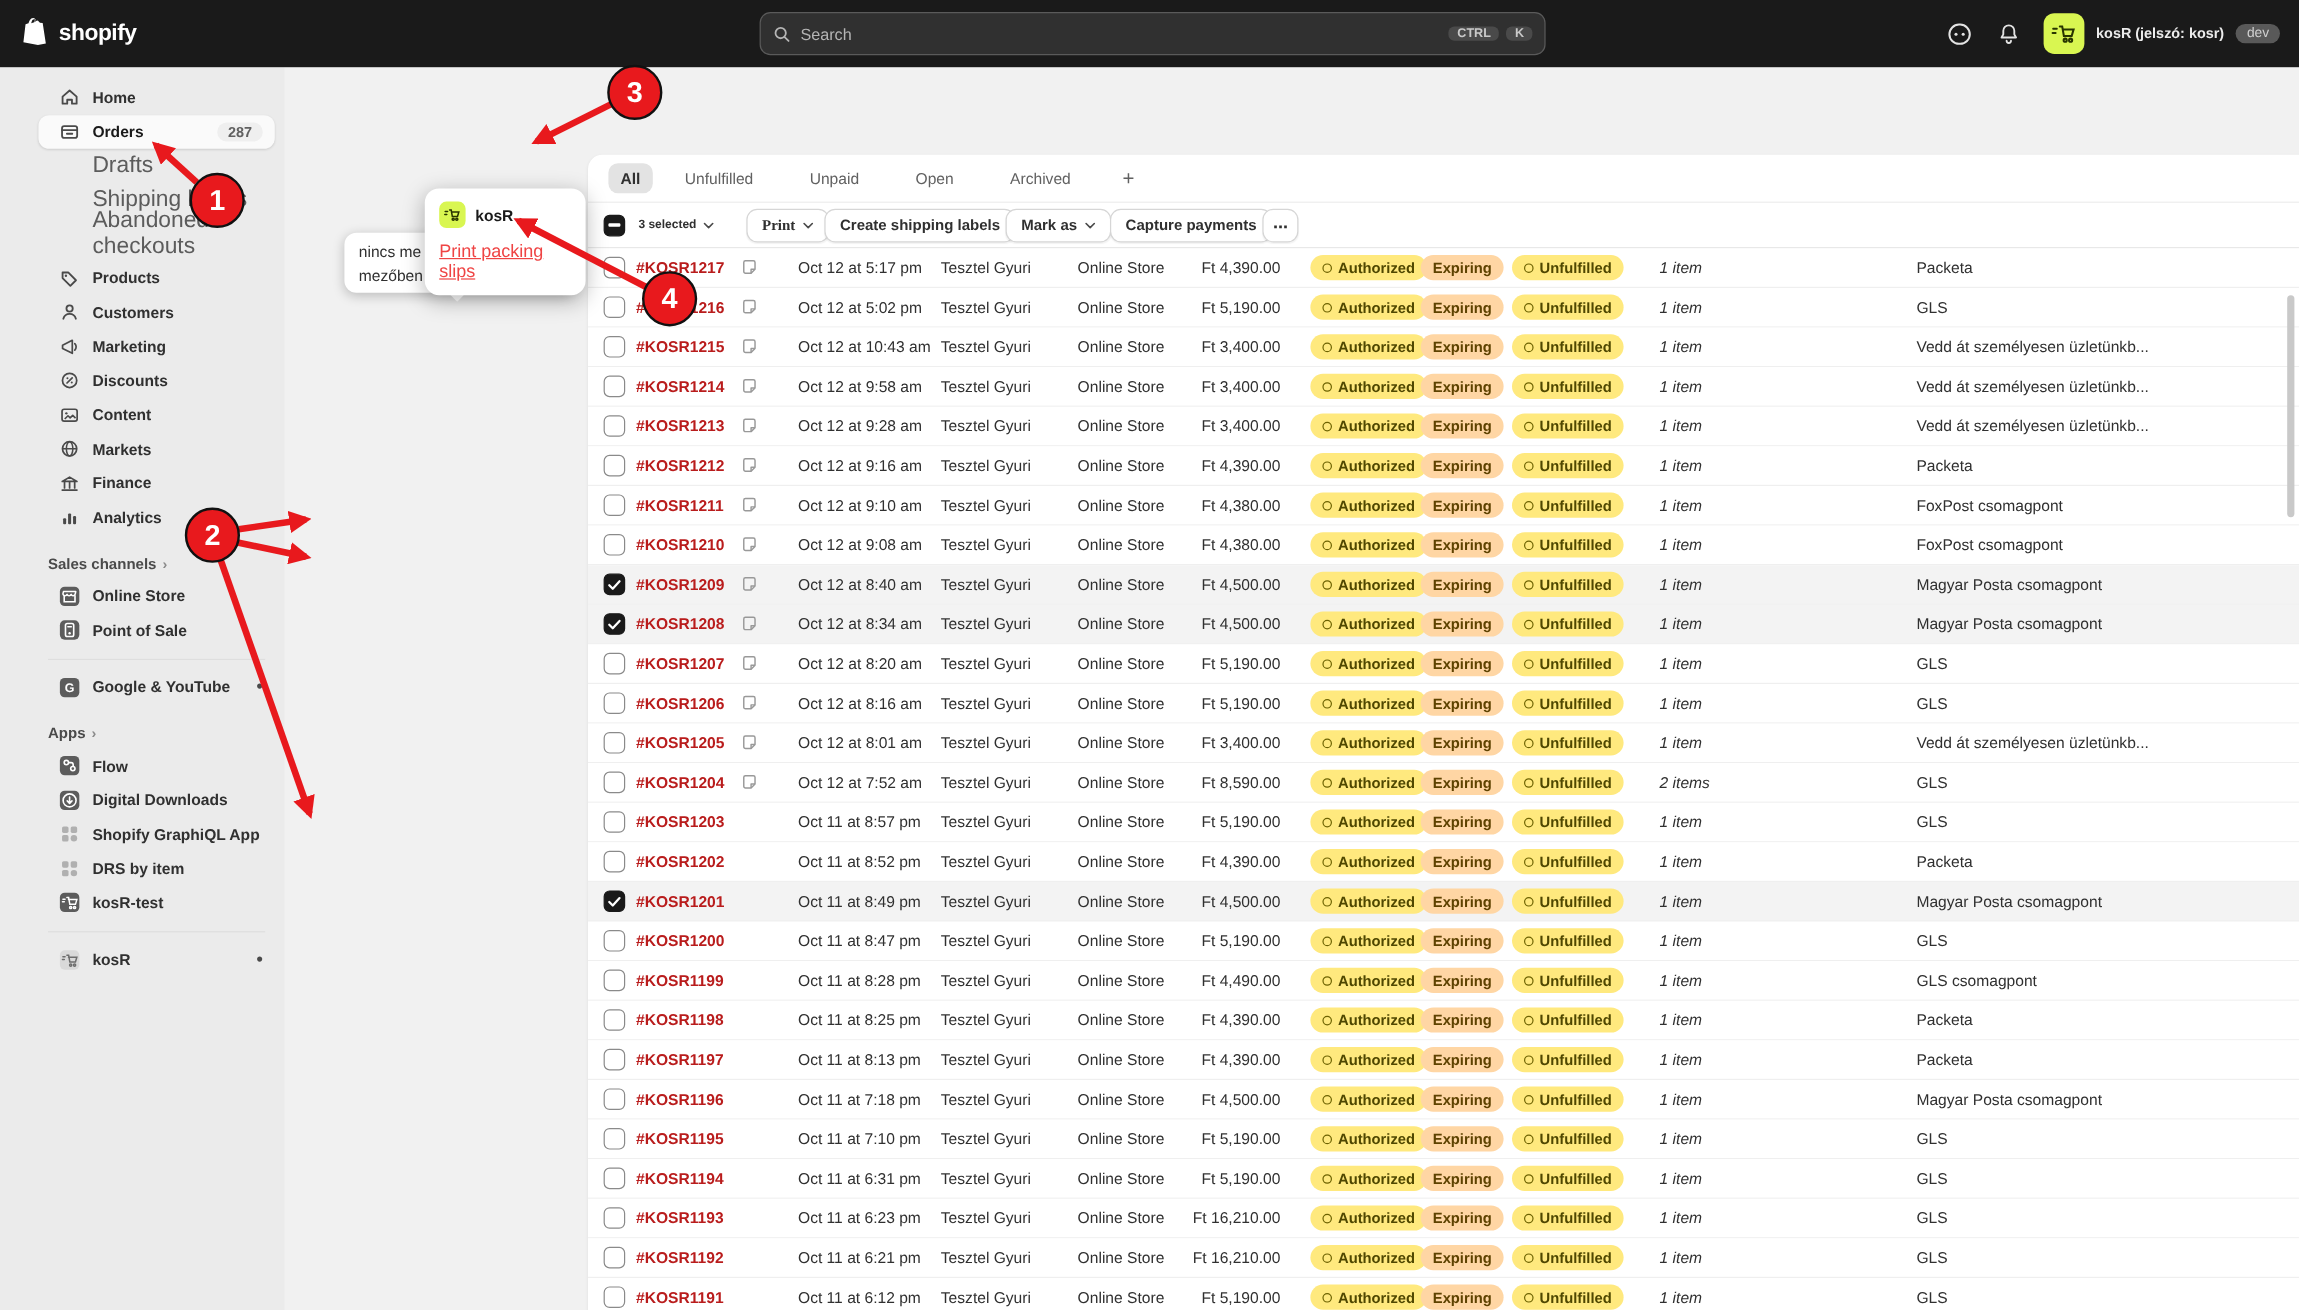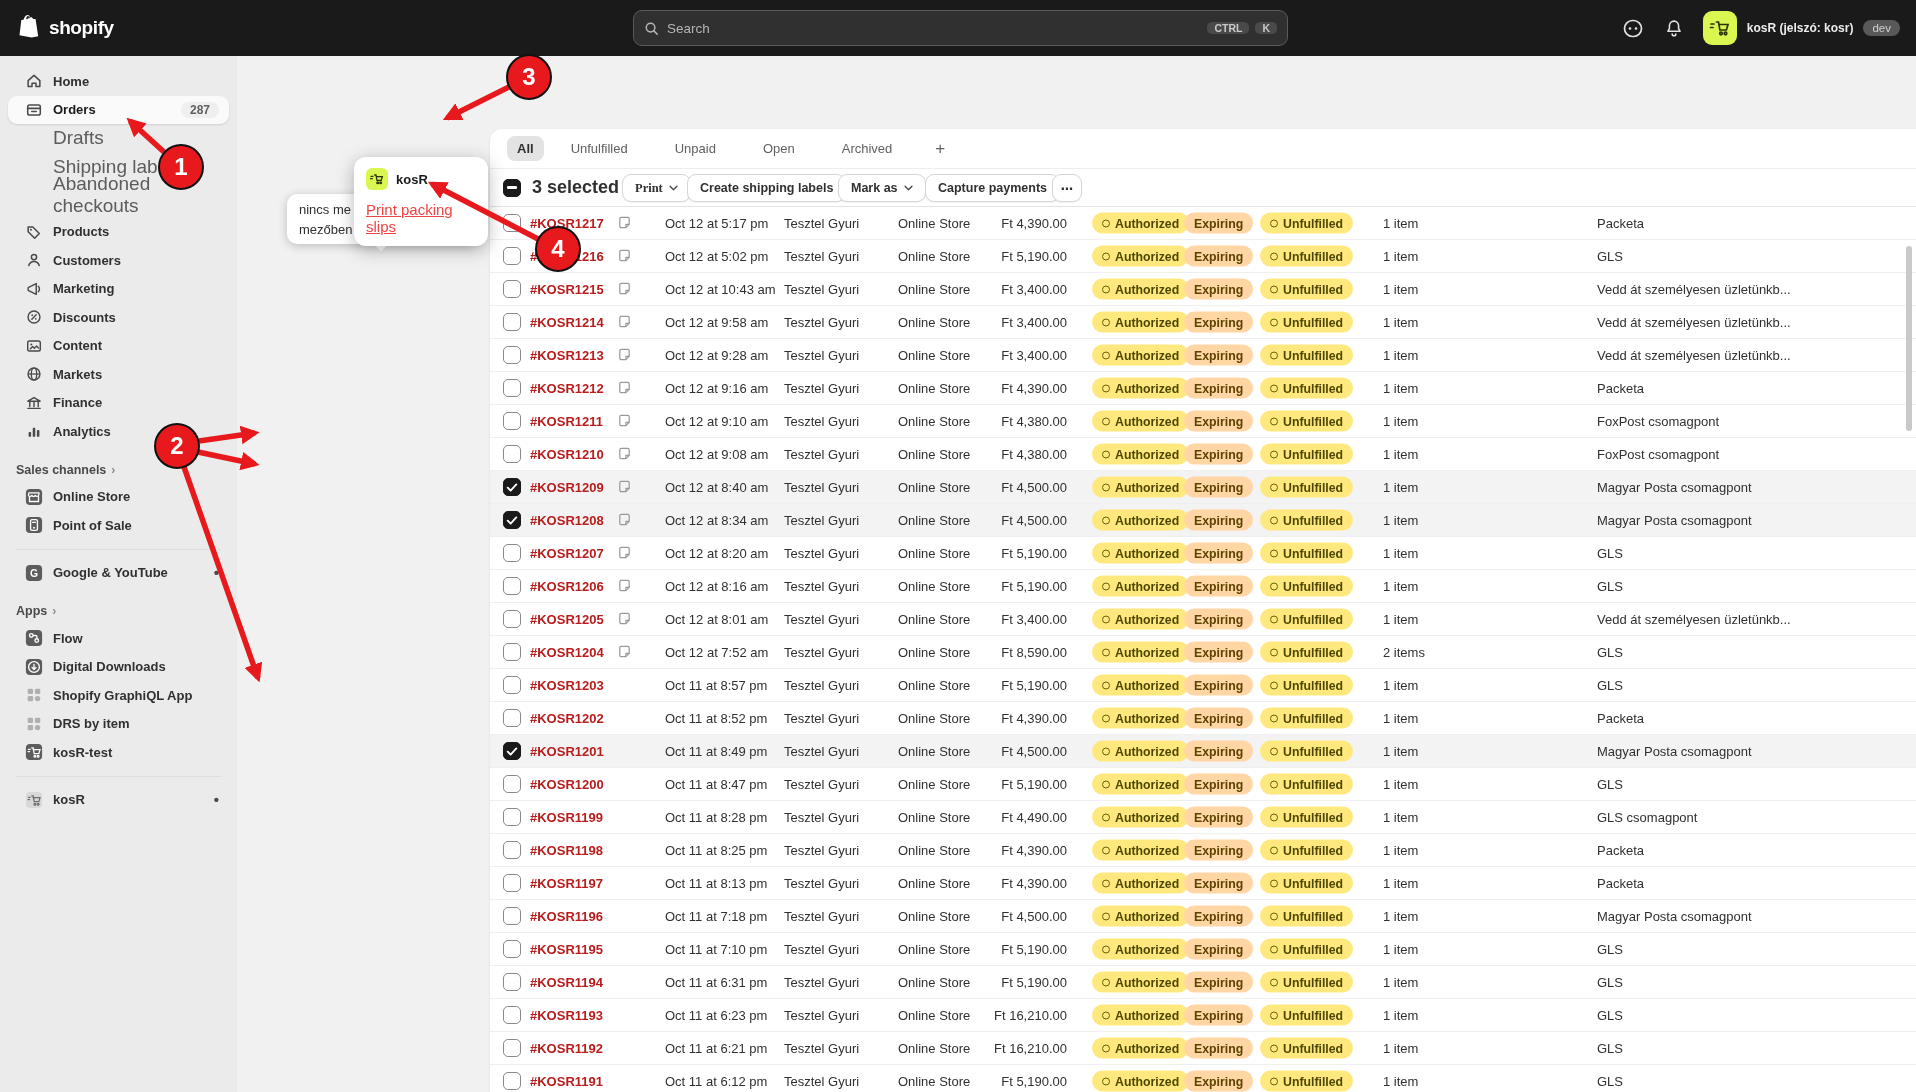--- a/index.html
+++ b/index.html
@@ -16,21 +16,21 @@
   .kbd { background:#4a4a4a; color:#c9c9c9; font-size:10.5px; font-weight:bold; border-radius:5px;
          padding:0 7px; margin-left:6px; }
   .top-right { position:absolute; right:16px; top:0; height:56px; display:flex; align-items:center; gap:18px; }
   .avatar-group { display:flex; align-items:center; gap:10px; }
   .store-avatar { width:34px; height:34px; border-radius:9px; background:#d9f651; display:flex; align-items:center; justify-content:center; }
   .store-name { color:#ececec; font-size:12px; font-weight:bold; }
   .dev-badge { background:#595959; color:#d0d0d0; font-size:11.5px; border-radius:10px; padding:2px 9px; }
   .tb-icon { display:flex; align-items:center; justify-content:center; cursor:pointer; }
 
   
-  .sidebar { position:absolute; left:0; top:56px; width:237px; bottom:0; background:#ebebeb; z-index:10; padding-top:11px; }
+  .sidebar { position:absolute; left:0; top:56px; width:237px; bottom:0; background:#ebebeb; z-index:10; padding-top:11px;padding-left:24px; }
   .nav-item { height:28.5px; display:flex; align-items:center; padding:0 10px 0 16px; margin:0 8px; border-radius:9px;
               color:#303030; font-size:13px; font-weight:600; cursor:pointer; position:relative; }
   .nav-item .nicon { width:19px; height:19px; margin-right:10px; display:flex; align-items:center; justify-content:center; flex:none; }
   .nav-item.active { background:#fafafa; box-shadow:0 1px 2px rgba(0,0,0,.12); color:#1a1a1a; font-weight:700; }
   .nav-badge { margin-left:auto; background:#efefef; color:#616161; font-size:12px; font-weight:550; border-radius:9px; padding:1px 9px; }
   .nav-sub { height:28.5px; display:flex; align-items:center; padding-left:53px; color:#5c5c5c; font-size:19px; font-weight:500; cursor:pointer; }
   .nav-header { height:26px; display:flex; align-items:center; padding-left:16px; color:#4a4a4a; font-size:12.5px; font-weight:600;
                 margin-top:11px; cursor:pointer; gap:5px; }
   .nav-header .chev { color:#8a8a8a; font-size:12px; }
   .nav-dot { margin-left:auto; color:#4a4a4a; font-size:15px; line-height:1; }
@@ -47,42 +47,42 @@
   .tab.active { background:#e3e3e3; color:#303030; font-weight:600; margin-right:17px; }
   .tab-plus { font-size:17px; color:#616161; cursor:pointer; padding:0 6px; }
 
   .bulkbar { position:absolute; left:0; top:39px; width:100%; height:39px; border-top:1px solid #ededed; border-bottom:1px solid #e3e3e3;
              display:flex; align-items:center; }
   .cb { width:18px; height:18px; border:1.5px solid #8a8a8a; border-radius:5px; background:#fff; flex:none; cursor:pointer;
         display:flex; align-items:center; justify-content:center; }
   .cb.dark { background:#1a1a1a; border-color:#1a1a1a; }
   .cb.dark .minus { width:10px; height:2.2px; background:#fff; border-radius:1px; }
   .bulk-cb { position:absolute; left:13px; }
-  .sel-label { position:absolute; left:42px; font-size:18px; font-weight:600; color:#303030; display:flex; align-items:center; gap:6px; cursor:pointer; }
+  .sel-label { position:absolute; left:42px; font-size:10px; font-weight:600; color:#303030; display:flex; align-items:center; gap:6px; cursor:pointer; }
   .pill-btn { position:absolute; height:28px; top:5px; background:#fff; border:1px solid #d6d6d6; border-radius:9px;
               font-size:12.5px; font-weight:550; color:#303030; display:flex; align-items:center; justify-content:center; gap:6px;
               padding:0 12px; cursor:pointer; box-shadow:0 1px 1px rgba(0,0,0,.05); }
   .chev-sm { width:9px; height:6px; }
 
   
   .rows { position:absolute; left:0; top:78px; width:100%; }
   .row { position:relative; height:33px; border-bottom:1px solid #efefef; font-size:13px; color:#303030; cursor:pointer; background:#fff; }
   .row.checked { background:#f3f3f3; }
   .cell { position:absolute; top:50%; transform:translateY(-50%); white-space:nowrap; }
   .c-cb { left:13px; }
   .c-id { left:40px; font-weight:650; color:#b91c1c; }
   .c-note { left:127px; top:50%; transform:translateY(-50%); position:absolute; display:flex; }
   .c-date { left:175px; }
   .c-cust { left:294px; }
   .c-chan { left:408px; }
   .c-total { left:455px; width:122px; text-align:right; }
   .c-pay { left:602px; }
   .c-exp { left:694px; }
   .c-ful { left:770px; }
-  .c-items { left:893px; }
+  .c-items { left:893px;font-style:italic; }
   .c-del { left:1107px; }
   .badge { display:inline-flex; align-items:center; gap:5px; height:21px; border-radius:11px; padding:0 10px;
            font-size:12.3px; font-weight:550; }
   .b-yellow { background:#ffe97e; color:#4f4700; }
   .b-orange { background:#ffd6a4; color:#5e4200; }
   .ring { width:8px; height:8px; border:1.5px solid #6d6200; border-radius:50%; display:inline-block; }
 
   
   .tooltip { position:absolute; left:287px; top:194px; width:192px; height:50px; background:#fff; border-radius:10px;
              box-shadow:0 2px 10px rgba(0,0,0,.22); z-index:40; padding:6px 12px; font-size:13px; color:#303030; line-height:1.5; }

